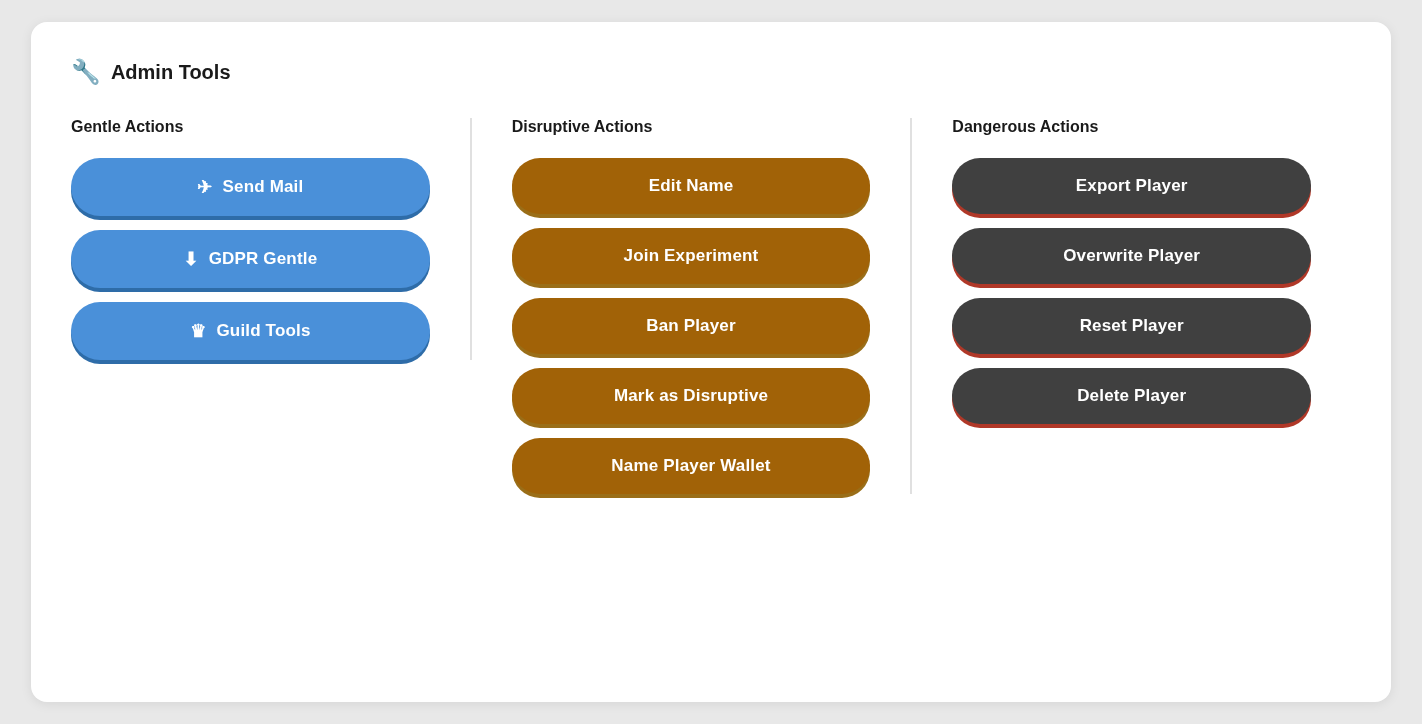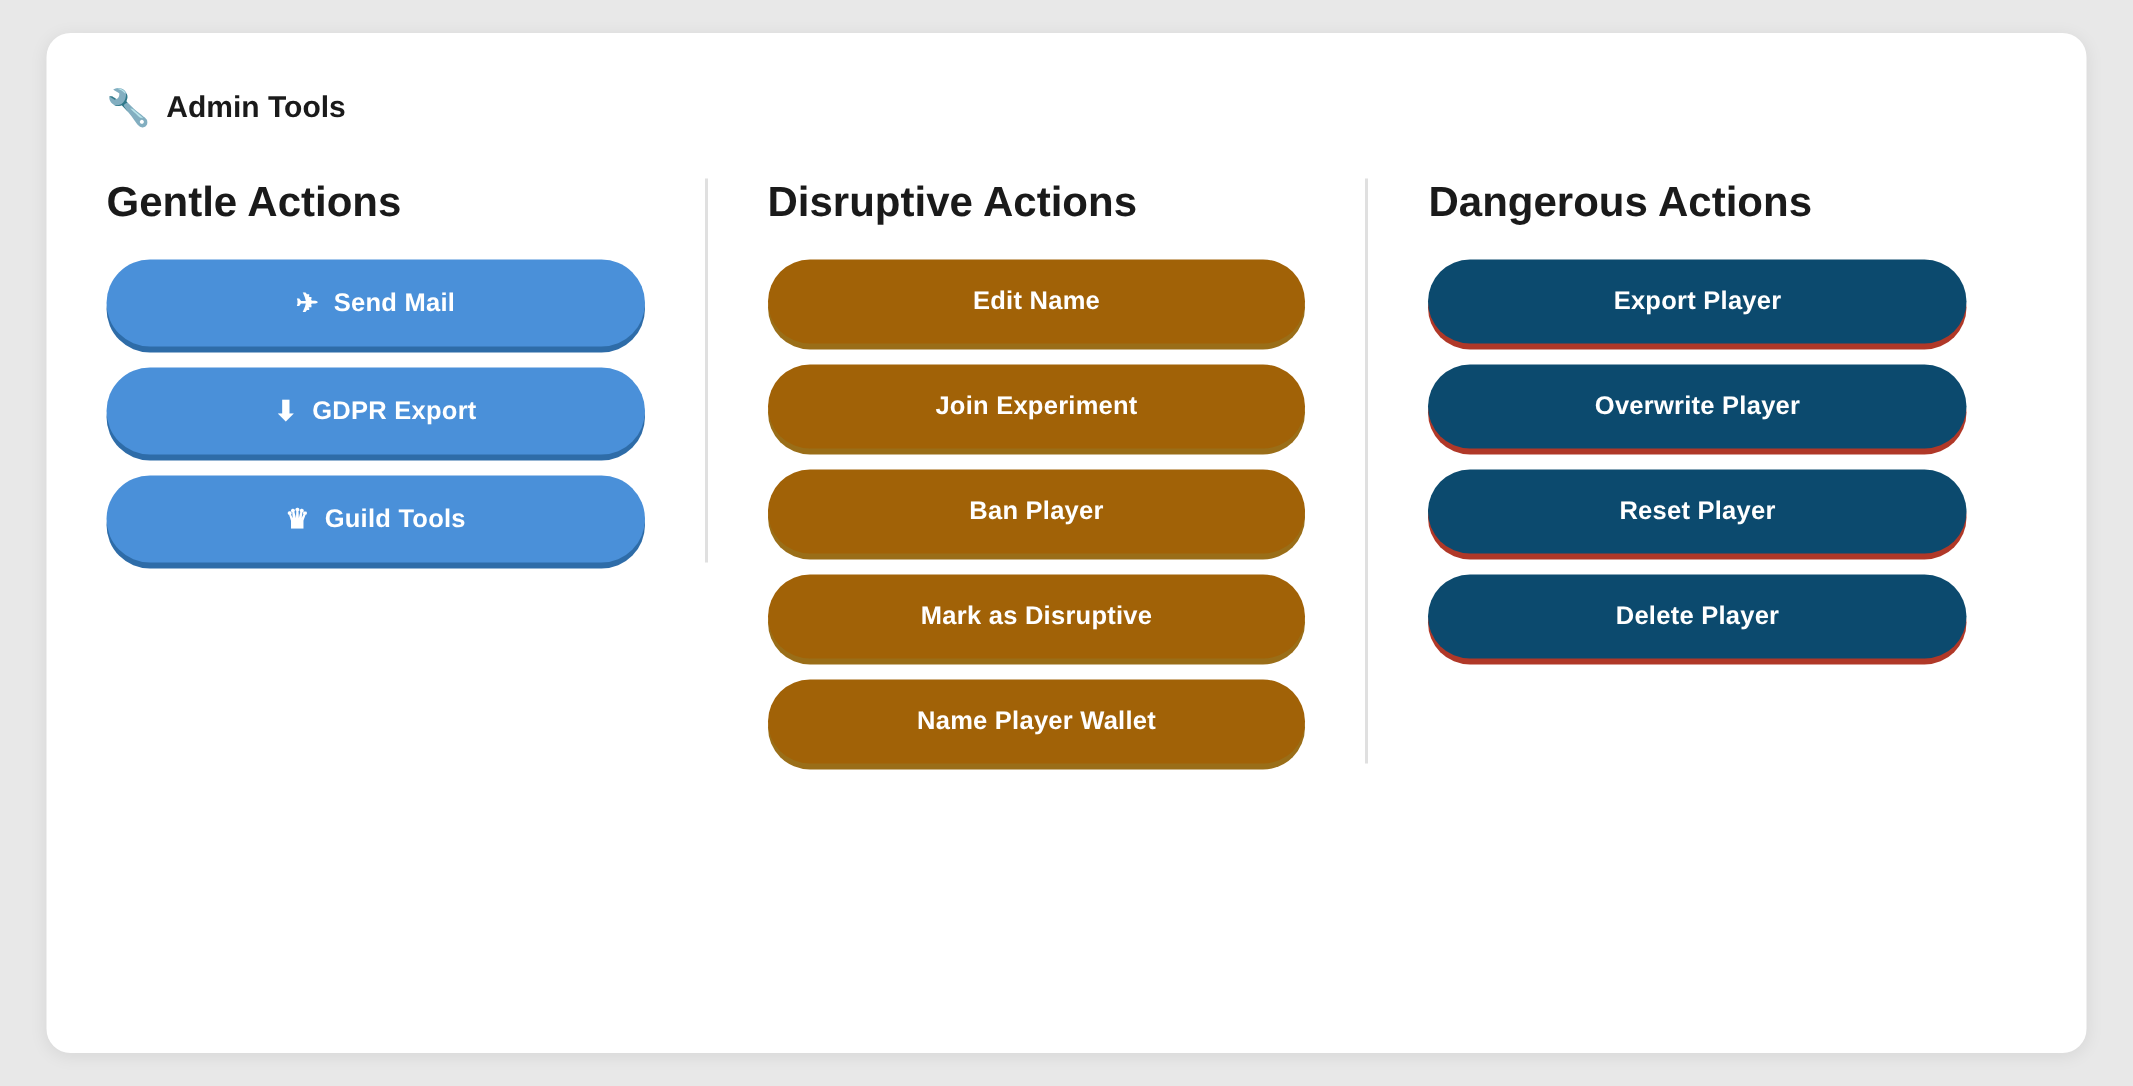--- a/index.html
+++ b/index.html
@@ -53,21 +53,21 @@
 
     .column:first-child {
       padding-left: 0;
     }
 
     .column:last-child {
       border-right: none;
     }
 
     .column-title {
-      font-size: 28px;
+      font-size: 16px;
       font-weight: 800;
       color: #1a1a1a;
       margin-bottom: 22px;
     }
 
     .btn-list {
       display: flex;
       flex-direction: column;
       gap: 14px;
     }
@@ -94,21 +94,21 @@
       box-shadow: 0 4px 0 #2e6ca8;
     }
 
     .btn-gold {
       background: #a16207;
       box-shadow: 0 4px 0 #9a6e18;
       text-align: center;
     }
 
     .btn-red {
-      background: #0c4a6e;
+      background: #404040;
       box-shadow: 0 4px 0 #b03828;
     }
 
     .btn-icon {
       font-size: 18px;
     }
   </style>
 </head>
 <body>
 
@@ -123,21 +123,21 @@
 
     <div class="column">
       <div class="column-title">Gentle Actions</div>
       <div class="btn-list">
         <button class="btn btn-blue">
           <span class="btn-icon">✈</span>
           <span>Send Mail</span>
         </button>
         <button class="btn btn-blue">
           <span class="btn-icon">⬇</span>
-          <span>GDPR Export</span>
+          <span>GDPR Gentle</span>
         </button>
         <button class="btn btn-blue">
           <span class="btn-icon">♛</span>
           <span>Guild Tools</span>
         </button>
       </div>
     </div>
 
     <div class="column">
       <div class="column-title">Disruptive Actions</div>

